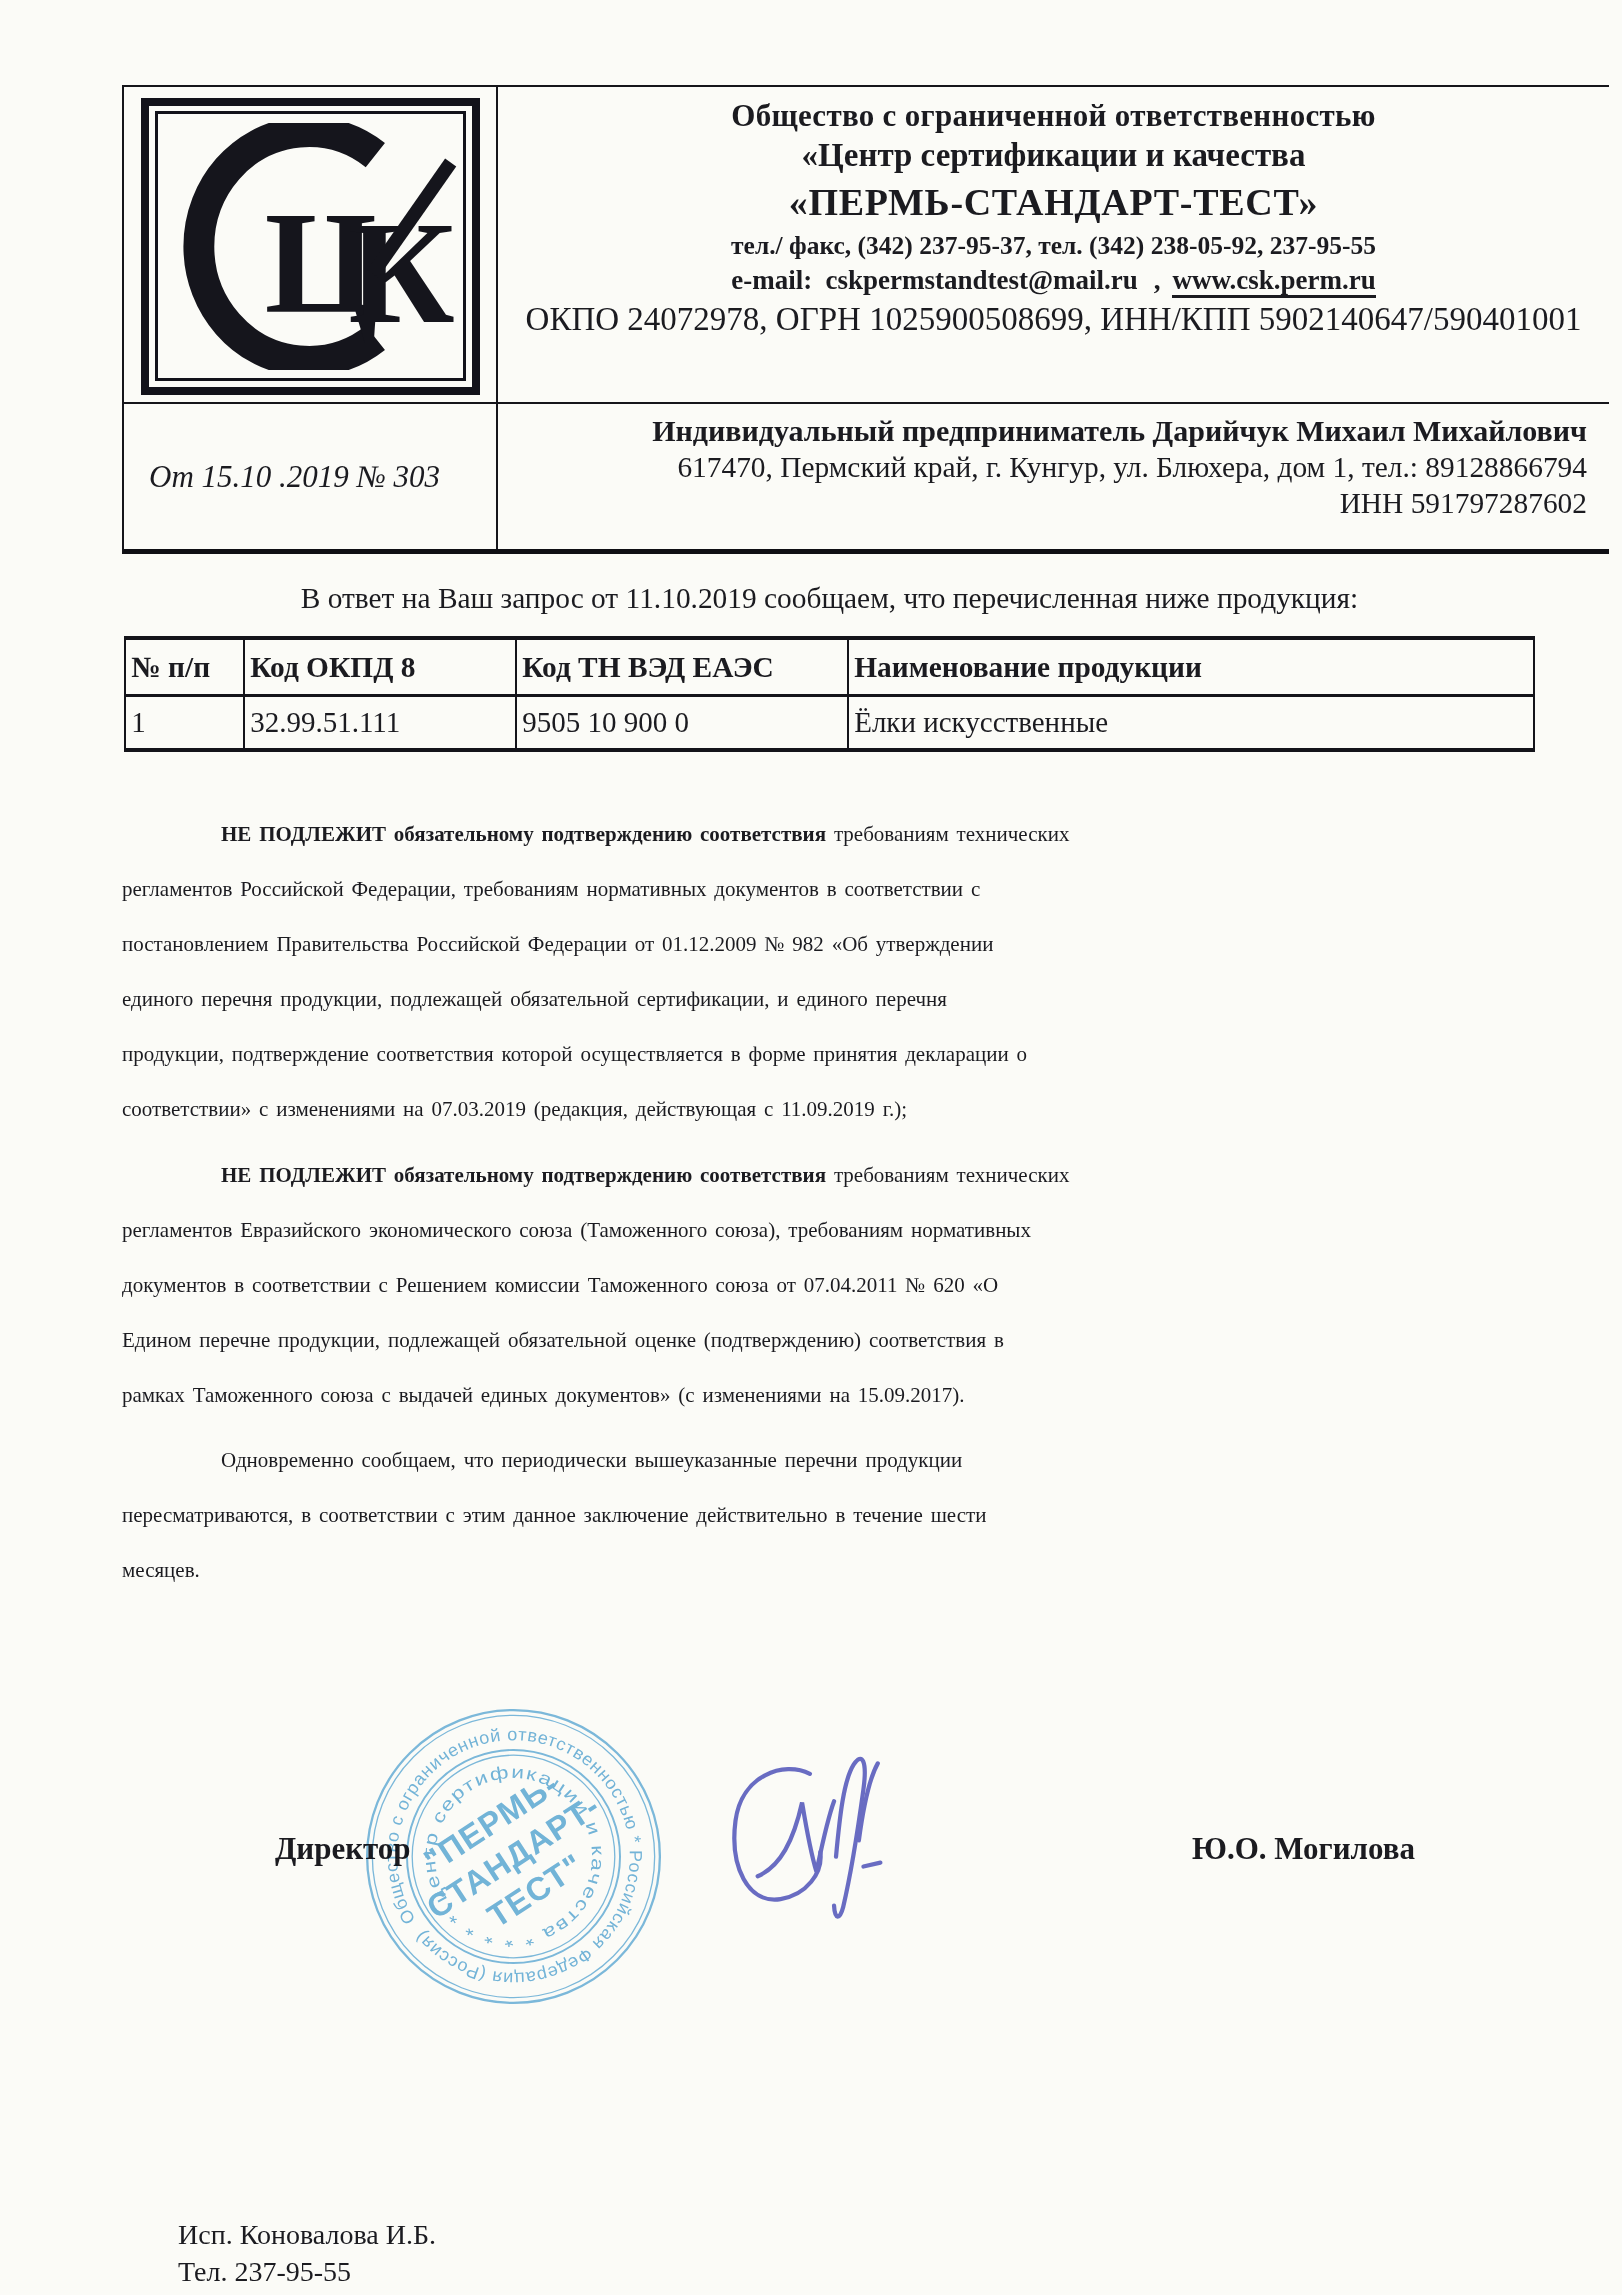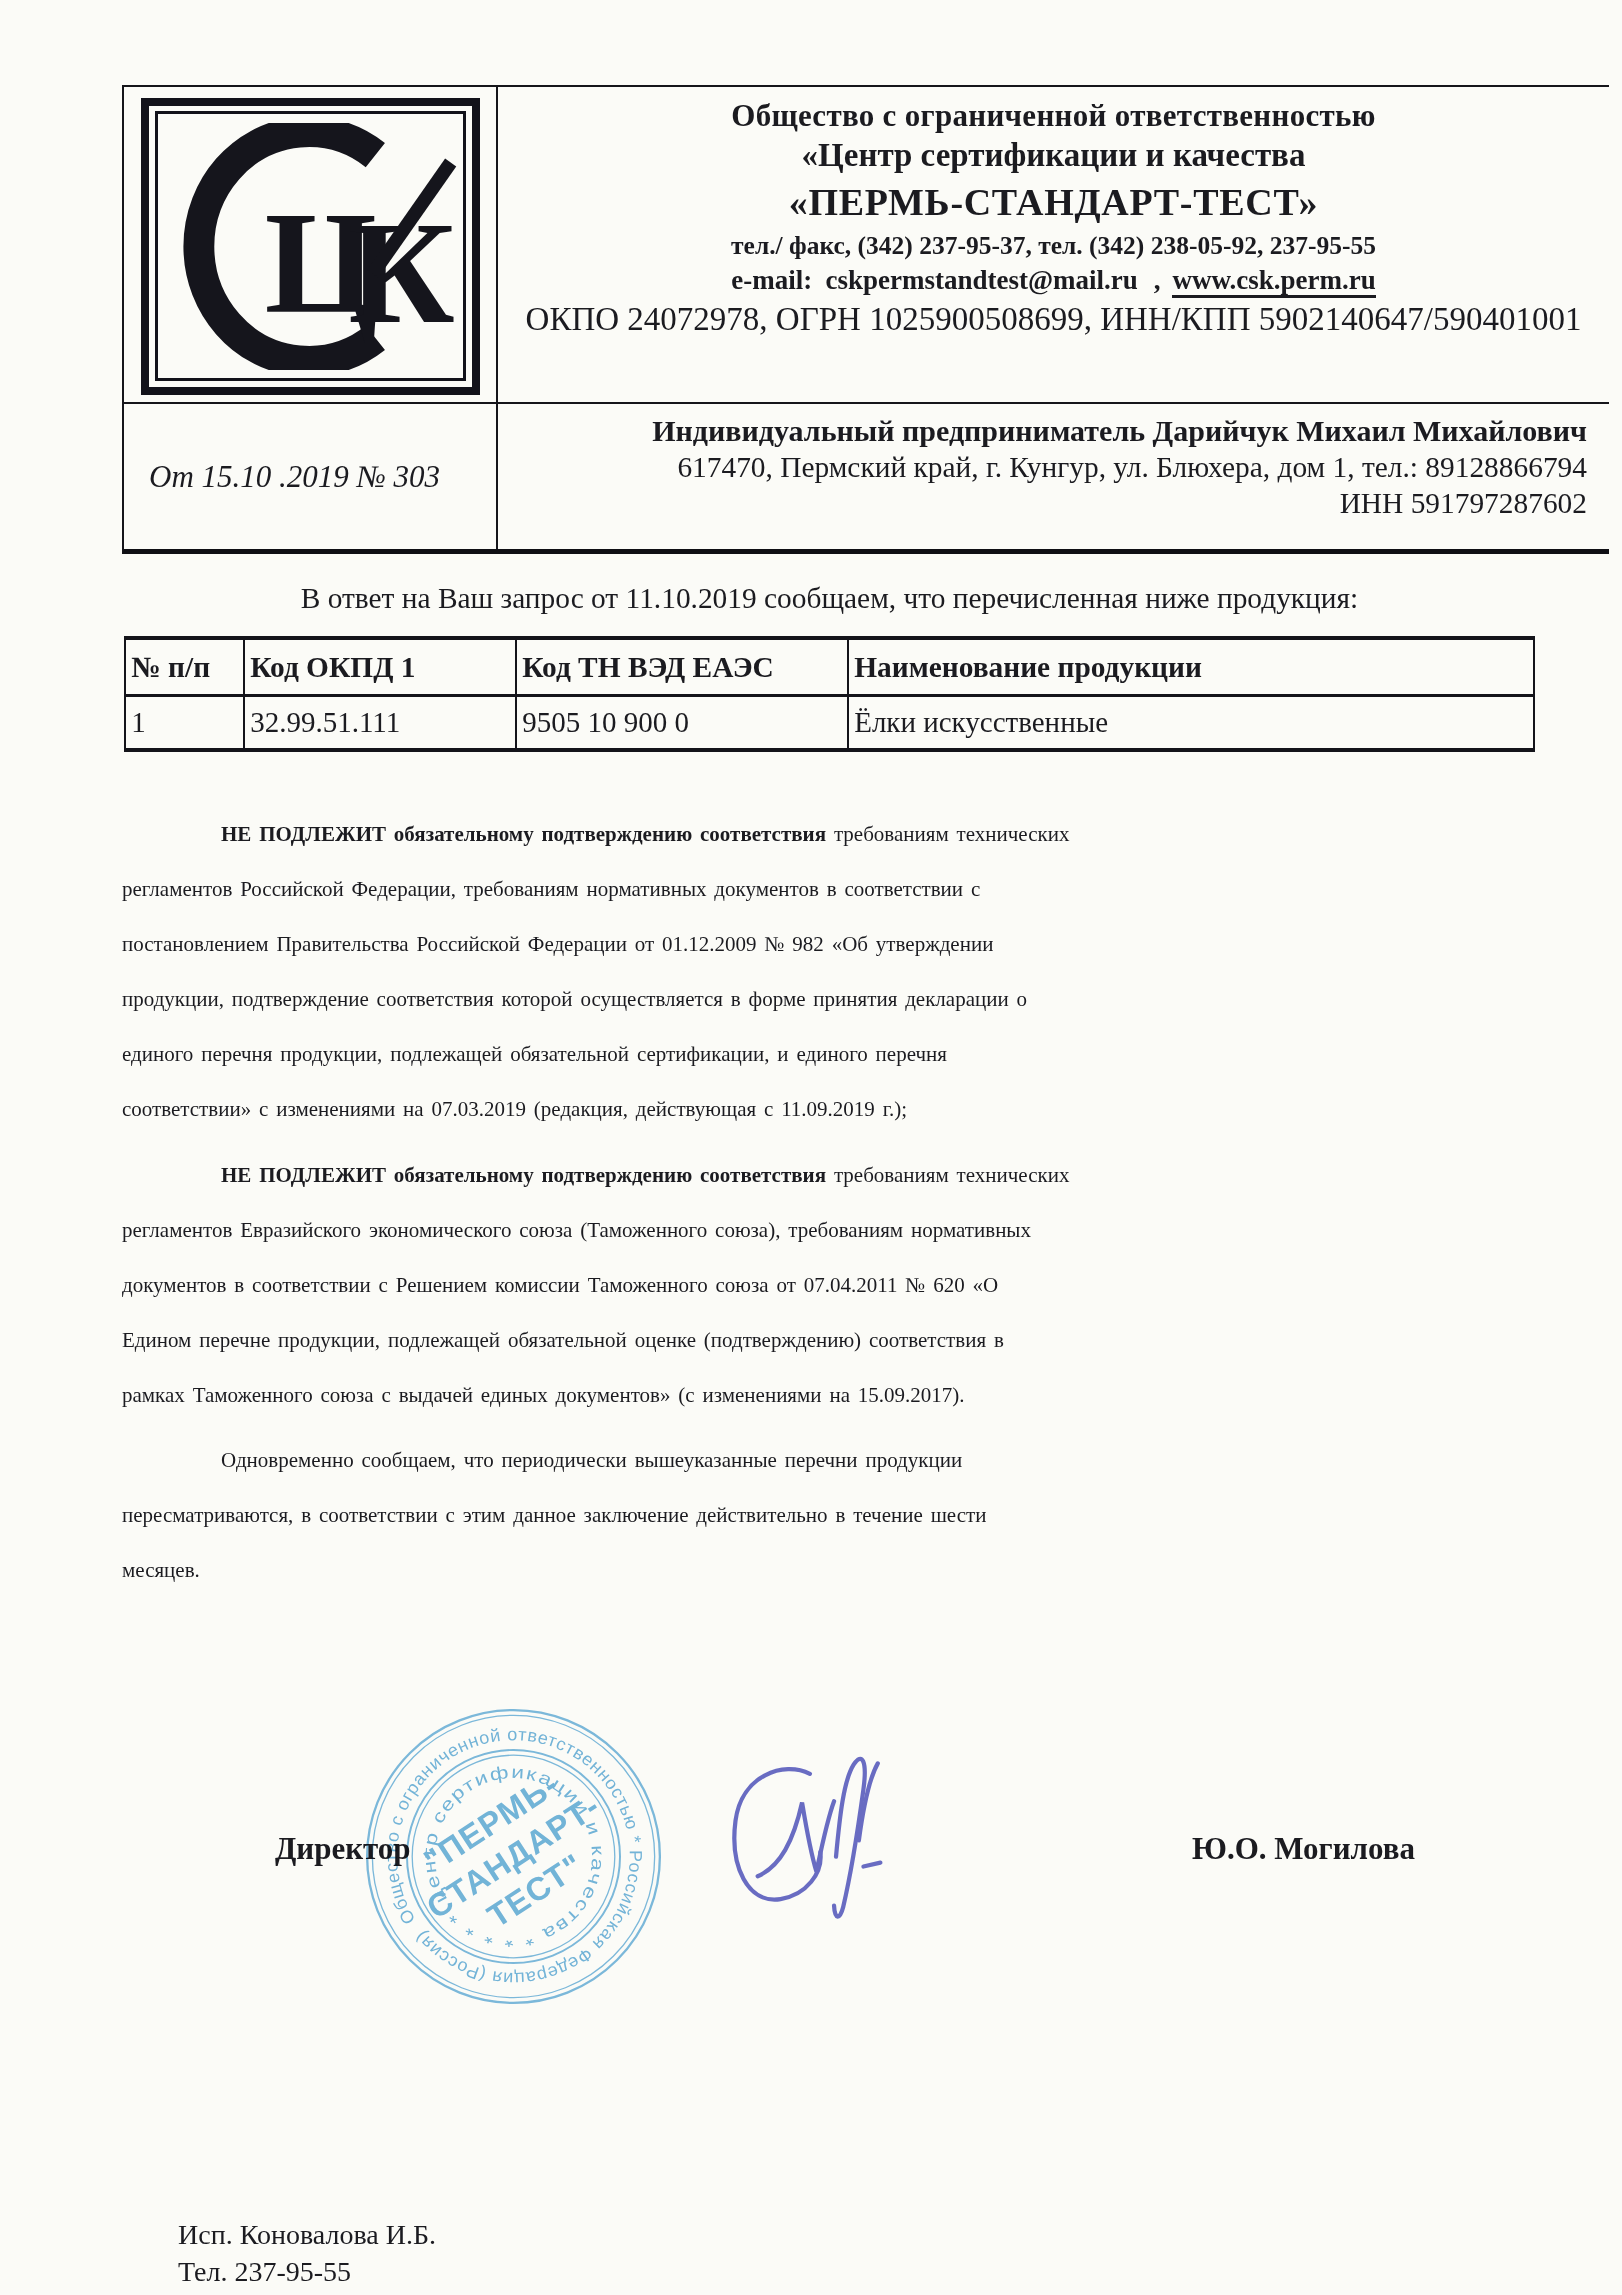--- a/index.html
+++ b/index.html
@@ -127,42 +127,42 @@
   <table class="products">
     <colgroup>
       <col style="width:119px">
         <col style="width:272px">
         <col style="width:332px">
         <col>
     </colgroup>
     <thead>
       <tr>
         <th>№ п/п</th>
-        <th>Код ОКПД 1</th>
+        <th>Код ОКПД 8</th>
         <th>Код ТН ВЭД ЕАЭС</th>
         <th>Наименование продукции</th>
       </tr>
     </thead>
     <tbody>
       <tr>
         <td>1</td>
         <td>32.99.51.111</td>
         <td>9505 10 900 0</td>
         <td>Ёлки искусственные</td>
       </tr>
     </tbody>
   </table>
 
   <div class="bodytext">
       <div class="para">
         <div class="bline ind"><span class="b">НЕ ПОДЛЕЖИТ обязательному подтверждению соответствия </span><span>требованиям технических</span></div>
         <div class="bline"><span>регламентов Российской Федерации, требованиям нормативных документов в соответствии с</span></div>
         <div class="bline"><span>постановлением  Правительства Российской Федерации от 01.12.2009 № 982 «Об утверждении</span></div>
+        <div class="bline"><span>единого перечня продукции, подлежащей обязательной сертификации, и единого перечня</span></div>
         <div class="bline"><span>продукции, подтверждение соответствия которой осуществляется в форме принятия декларации о</span></div>
-        <div class="bline"><span>единого перечня продукции, подлежащей обязательной сертификации, и единого перечня</span></div>
         <div class="bline"><span>соответствии» с изменениями на 07.03.2019 (редакция, действующая с 11.09.2019 г.);</span></div>
       </div>
       <div class="para">
         <div class="bline ind"><span class="b">НЕ ПОДЛЕЖИТ обязательному подтверждению соответствия </span><span>требованиям технических</span></div>
         <div class="bline"><span>регламентов Евразийского экономического союза (Таможенного союза), требованиям нормативных</span></div>
         <div class="bline"><span>документов в соответствии с Решением комиссии Таможенного союза от 07.04.2011  № 620 «О</span></div>
         <div class="bline"><span>Едином перечне продукции, подлежащей обязательной оценке (подтверждению) соответствия в</span></div>
         <div class="bline"><span>рамках Таможенного союза с выдачей единых документов» (с изменениями на 15.09.2017).</span></div>
       </div>
       <div class="para">

